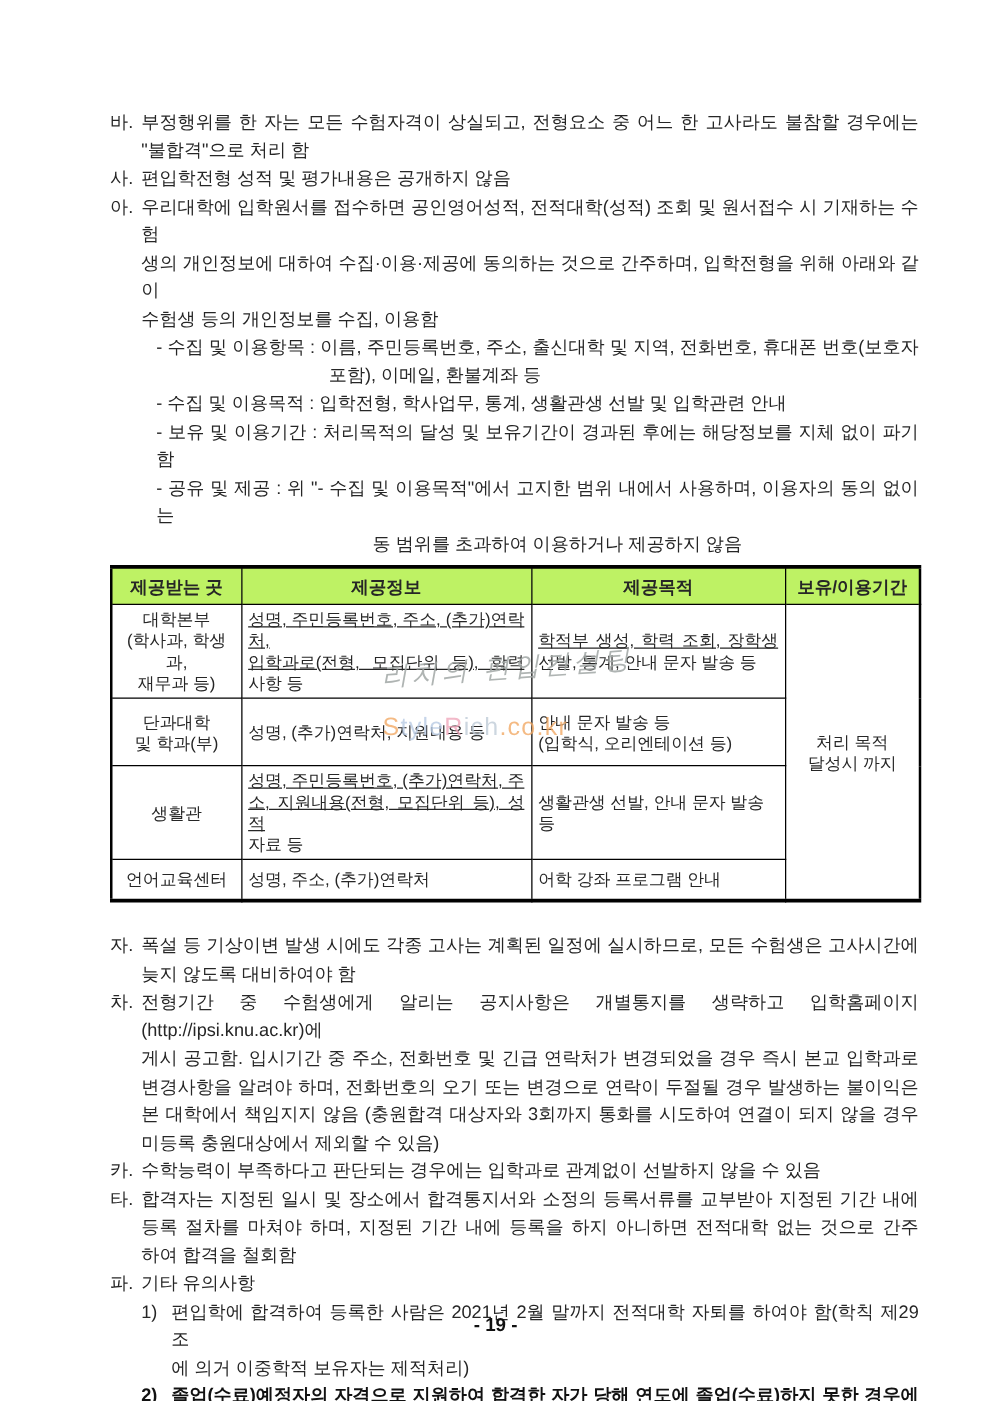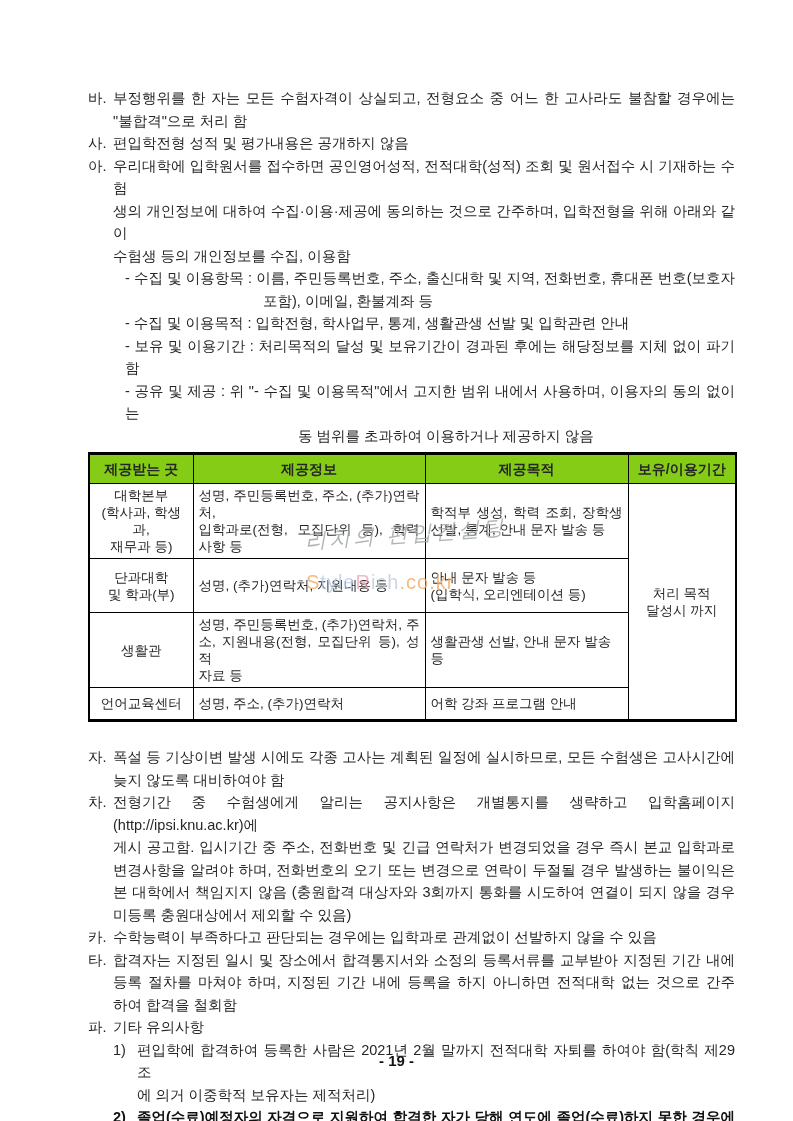--- a/index.html
+++ b/index.html
@@ -23,24 +23,24 @@
   .nitem{display:flex;padding-left:25px;}
   .nlbl{width:24px;flex:none;}
   .after-table{margin-top:24px;}
   
   table.prov{
     width:647px;border-collapse:collapse;table-layout:fixed;
     margin-top:5px;font-size:13.5px;line-height:17px;
     border:2px solid #000;border-top-width:3px;border-bottom-width:3px;
   }
   table.prov th,table.prov td{border:1px solid #000;padding:3px 5px;vertical-align:middle;box-sizing:border-box;}
-  table.prov th{background:#84cc16;font-weight:bold;font-size:14px;height:30px;text-align:center;}
+  table.prov th{background:#bef264;font-weight:bold;font-size:14px;height:30px;text-align:center;}
   td.cc{text-align:center;}
   td.lc{text-align:left;}
-  td.lc .fill{text-align:justify;text-align-last:justify;}
+  td.lc .fill{text-align:justify;text-align-last:justify;text-decoration:underline;}
   tr.r1{height:58px;} tr.r2{height:54px;} tr.r3{height:58px;} tr.r4{height:33px;}
   
   .wm{position:absolute;left:306px;top:527px;z-index:5;pointer-events:none;}
   .wm-script{
     font-family:"DejaVu Serif","Liberation Serif",serif;font-style:italic;
     font-size:21px;letter-spacing:3px;color:#a2a8a6;opacity:.85;
     transform:rotate(-4deg);transform-origin:left bottom;white-space:nowrap;
   }
   .wm-url{font-weight:normal;font-size:20px;letter-spacing:1px;margin-top:16px;opacity:.8;white-space:nowrap;}
   .wm-o{color:#f2aa66;} .wm-bl{color:#b9cbe4;} .wm-p{color:#f0a8bc;} .wm-g{color:#c0ccd8;}

